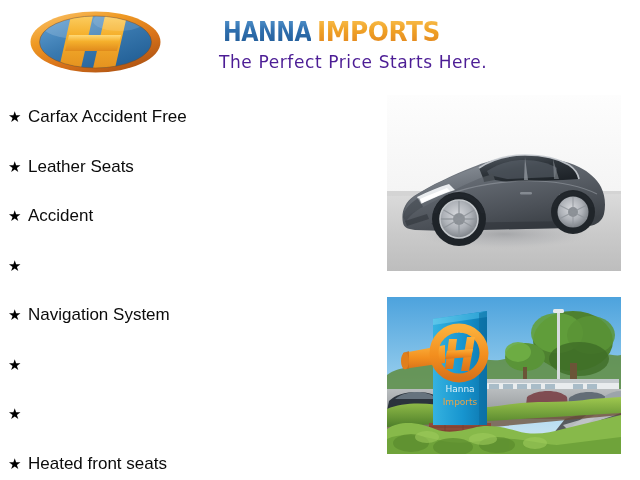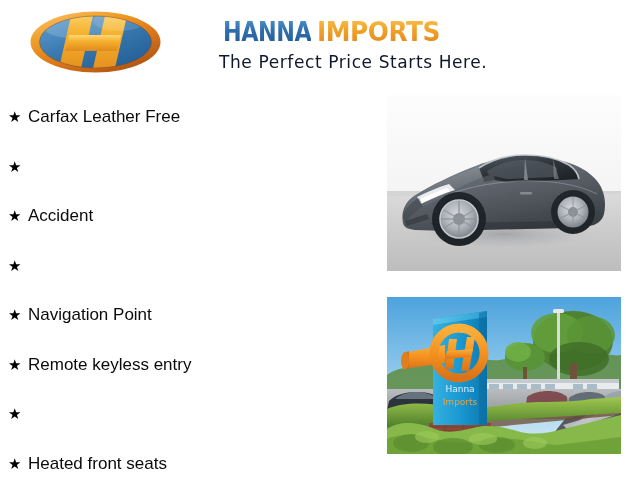--- a/index.html
+++ b/index.html
@@ -67,21 +67,21 @@
     transform-origin: left center;
     display: inline-block;
     margin-left: -2px;
   }
 
   #tagline {
     position: absolute;
     left: 219px; top: 52px;
     font-family: "DejaVu Sans", sans-serif;
     font-size: 17px;
-    color: #0f172a;
+    color: #4c1d95;
     letter-spacing: 0.6px;
     white-space: nowrap;
   }
 
   
   #feature-list {
     position: absolute;
     left: 0; top: 92px;
     width: 380px; height: 388px;
     padding: 0; margin: 0;
@@ -169,39 +169,39 @@
   <div id="wordmark">
     <span class="wm-hanna">HANNA</span><span class="wm-imports">IMPORTS</span>
   </div>
 
   <div id="tagline">The Perfect Price Starts Here.</div>
 </div>
 
 <ul id="feature-list">
   <li class="feature-item">
     <span class="feature-bullet">★</span>
-    <span>Carfax Leather Free</span>
-  </li>
-  <li class="feature-item">
-    <span class="feature-bullet">★</span>
+    <span>Carfax Accident Free</span>
+  </li>
+  <li class="feature-item">
+    <span class="feature-bullet">★</span>
+    <span>Leather Seats</span>
   </li>
   <li class="feature-item">
     <span class="feature-bullet">★</span>
     <span>Accident</span>
   </li>
   <li class="feature-item">
     <span class="feature-bullet">★</span>
   </li>
   <li class="feature-item">
     <span class="feature-bullet">★</span>
-    <span>Navigation Point</span>
-  </li>
-  <li class="feature-item">
-    <span class="feature-bullet">★</span>
-    <span>Remote keyless entry</span>
+    <span>Navigation System</span>
+  </li>
+  <li class="feature-item">
+    <span class="feature-bullet">★</span>
   </li>
   <li class="feature-item">
     <span class="feature-bullet">★</span>
   </li>
   <li class="feature-item">
     <span class="feature-bullet">★</span>
     <span>Heated front seats</span>
   </li>
 </ul>
 

